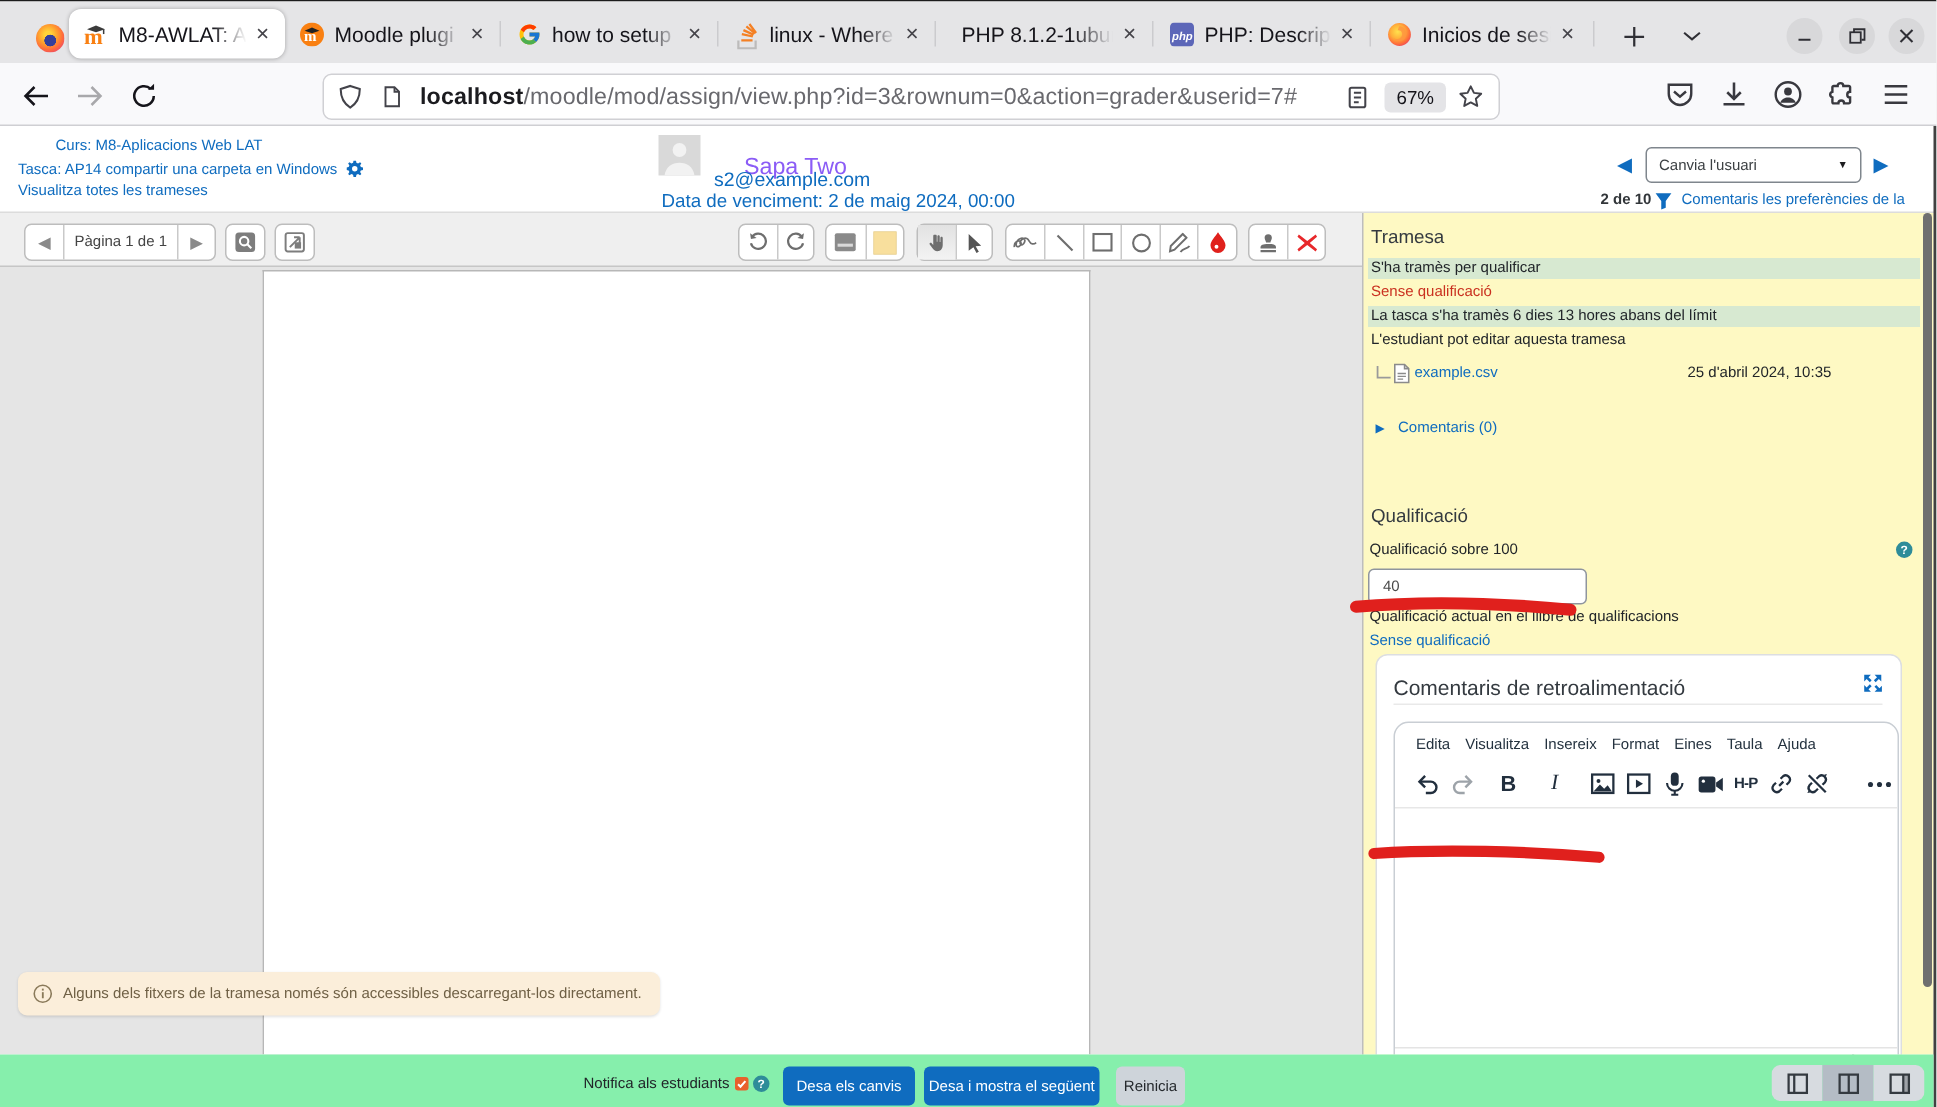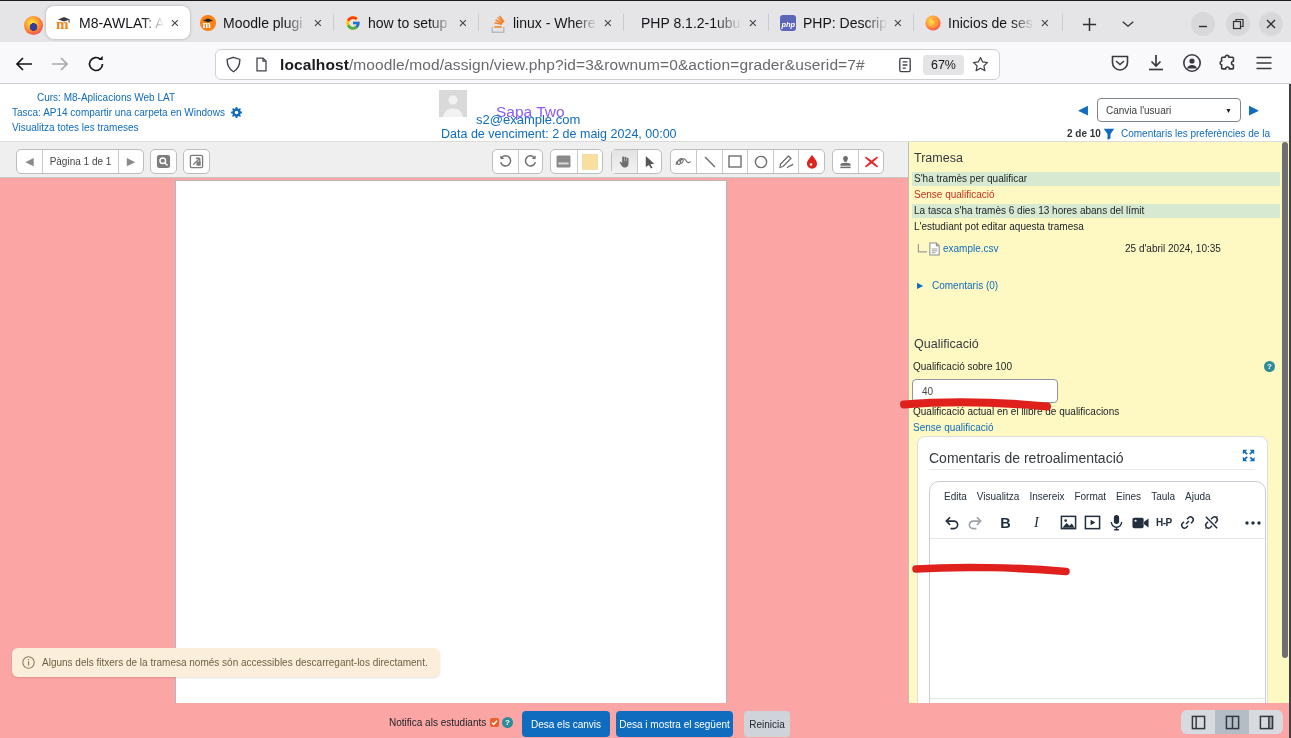--- a/index.html
+++ b/index.html
@@ -54,21 +54,21 @@
 
   
   #pdf-toolbar { left:0; top:142px; width:908px; height:36px; background:#efefef; border-bottom:1px solid #c6c6c6; }
   .pgroup { position:absolute; top:7px; height:25px; display:flex; background:#fff; border:1px solid #bdbdbd; border-radius:5px; }
   .pbtn { height:100%; display:flex; align-items:center; justify-content:center; color:#6e6e6e; }
   .pbtn + .pbtn { border-left:1px solid #c9c9c9; }
   .pbtn.pressed { background:linear-gradient(#e2e2e2,#f3f3f3); }
   #pager-label { font-size:10px; color:#444; padding:0 0; white-space:nowrap; }
   .tri { font-size:11px; color:#8a8a8a; }
 
-  #pdf-canvas { left:0; top:178px; width:908px; height:525px; background:#fca5a5; overflow:hidden; }
+  #pdf-canvas { left:0; top:178px; width:908px; height:525px; background:#e5e5e5; overflow:hidden; }
   #pdf-page { position:absolute; left:175px; top:2px; width:552px; height:523px; background:#fff; border:1px solid #b7b7b7; border-bottom:none; }
   #toast { position:absolute; left:12px; top:470px; width:428px; height:29px; background:#fbeeda; border-radius:6px;
     box-shadow:0 1px 2px rgba(0,0,0,.12); display:flex; align-items:center; padding:0 10px; }
   #toast .msg { font-size:10px; color:#6f6045; margin-left:7px; white-space:nowrap; }
 
   
   #panel { left:908px; top:142px; width:381px; height:561px; background:#fef9c3; overflow:hidden; border-left:1px solid #bdbdbd; }
   #panel .h5 { position:absolute; left:5px; font-size:12.5px; color:#343a40; }
   .srow { position:absolute; left:3px; width:368px; font-size:10px; line-height:14px; color:#212529; padding-left:2px; white-space:nowrap; }
   .srow.green { background:#d7e9d1; }
@@ -94,21 +94,21 @@
   .misspell { position:relative; }
   .misspell svg { position:absolute; left:1px; bottom:-3px; }
   #editor-status { position:absolute; left:0; right:0; top:216px; border-top:1px solid #e4e4e4; height:16px; }
   #tiny-brand { position:absolute; right:16px; top:3px; font-size:10px; color:#a9aeb4; font-weight:700; letter-spacing:.2px; }
 
   
   #scroll-thumb { left:1282px; top:142px; width:6px; height:516px; background:#6f6f6f; border-radius:3px; }
   #win-border { left:1289px; top:84px; width:2px; height:654px; background:#414141; }
 
   
-  #footer { left:0; top:703px; width:1289px; height:35px; background:#fca5a5; }
+  #footer { left:0; top:703px; width:1289px; height:35px; background:#86efac; }
   #notify-label { left:389px; top:14px; font-size:10px; color:#212529; }
   #notify-check { left:490px; top:15px; width:9px; height:9px; background:#e8612c; border-radius:2px; color:#fff; display:flex; align-items:center; justify-content:center; }
   #notify-help { left:502px; top:14px; }
   .fbtn { position:absolute; top:8px; height:26px; border-radius:4px; font-size:10px; display:flex; align-items:center; justify-content:center; font-family:"Liberation Sans",sans-serif; border:none; }
   .fbtn.blue { background:#0f6cbf; color:#fff; }
   .fbtn.gray { background:#ced4da; color:#25292d; }
   #btn-save { left:522px; width:88px; }
   #btn-savenext { left:616px; width:117px; }
   #btn-reset { left:744px; width:46px; }
   #layout-toggles { left:1181px; top:7px; height:24px; display:flex; border-radius:6px; overflow:hidden; }

